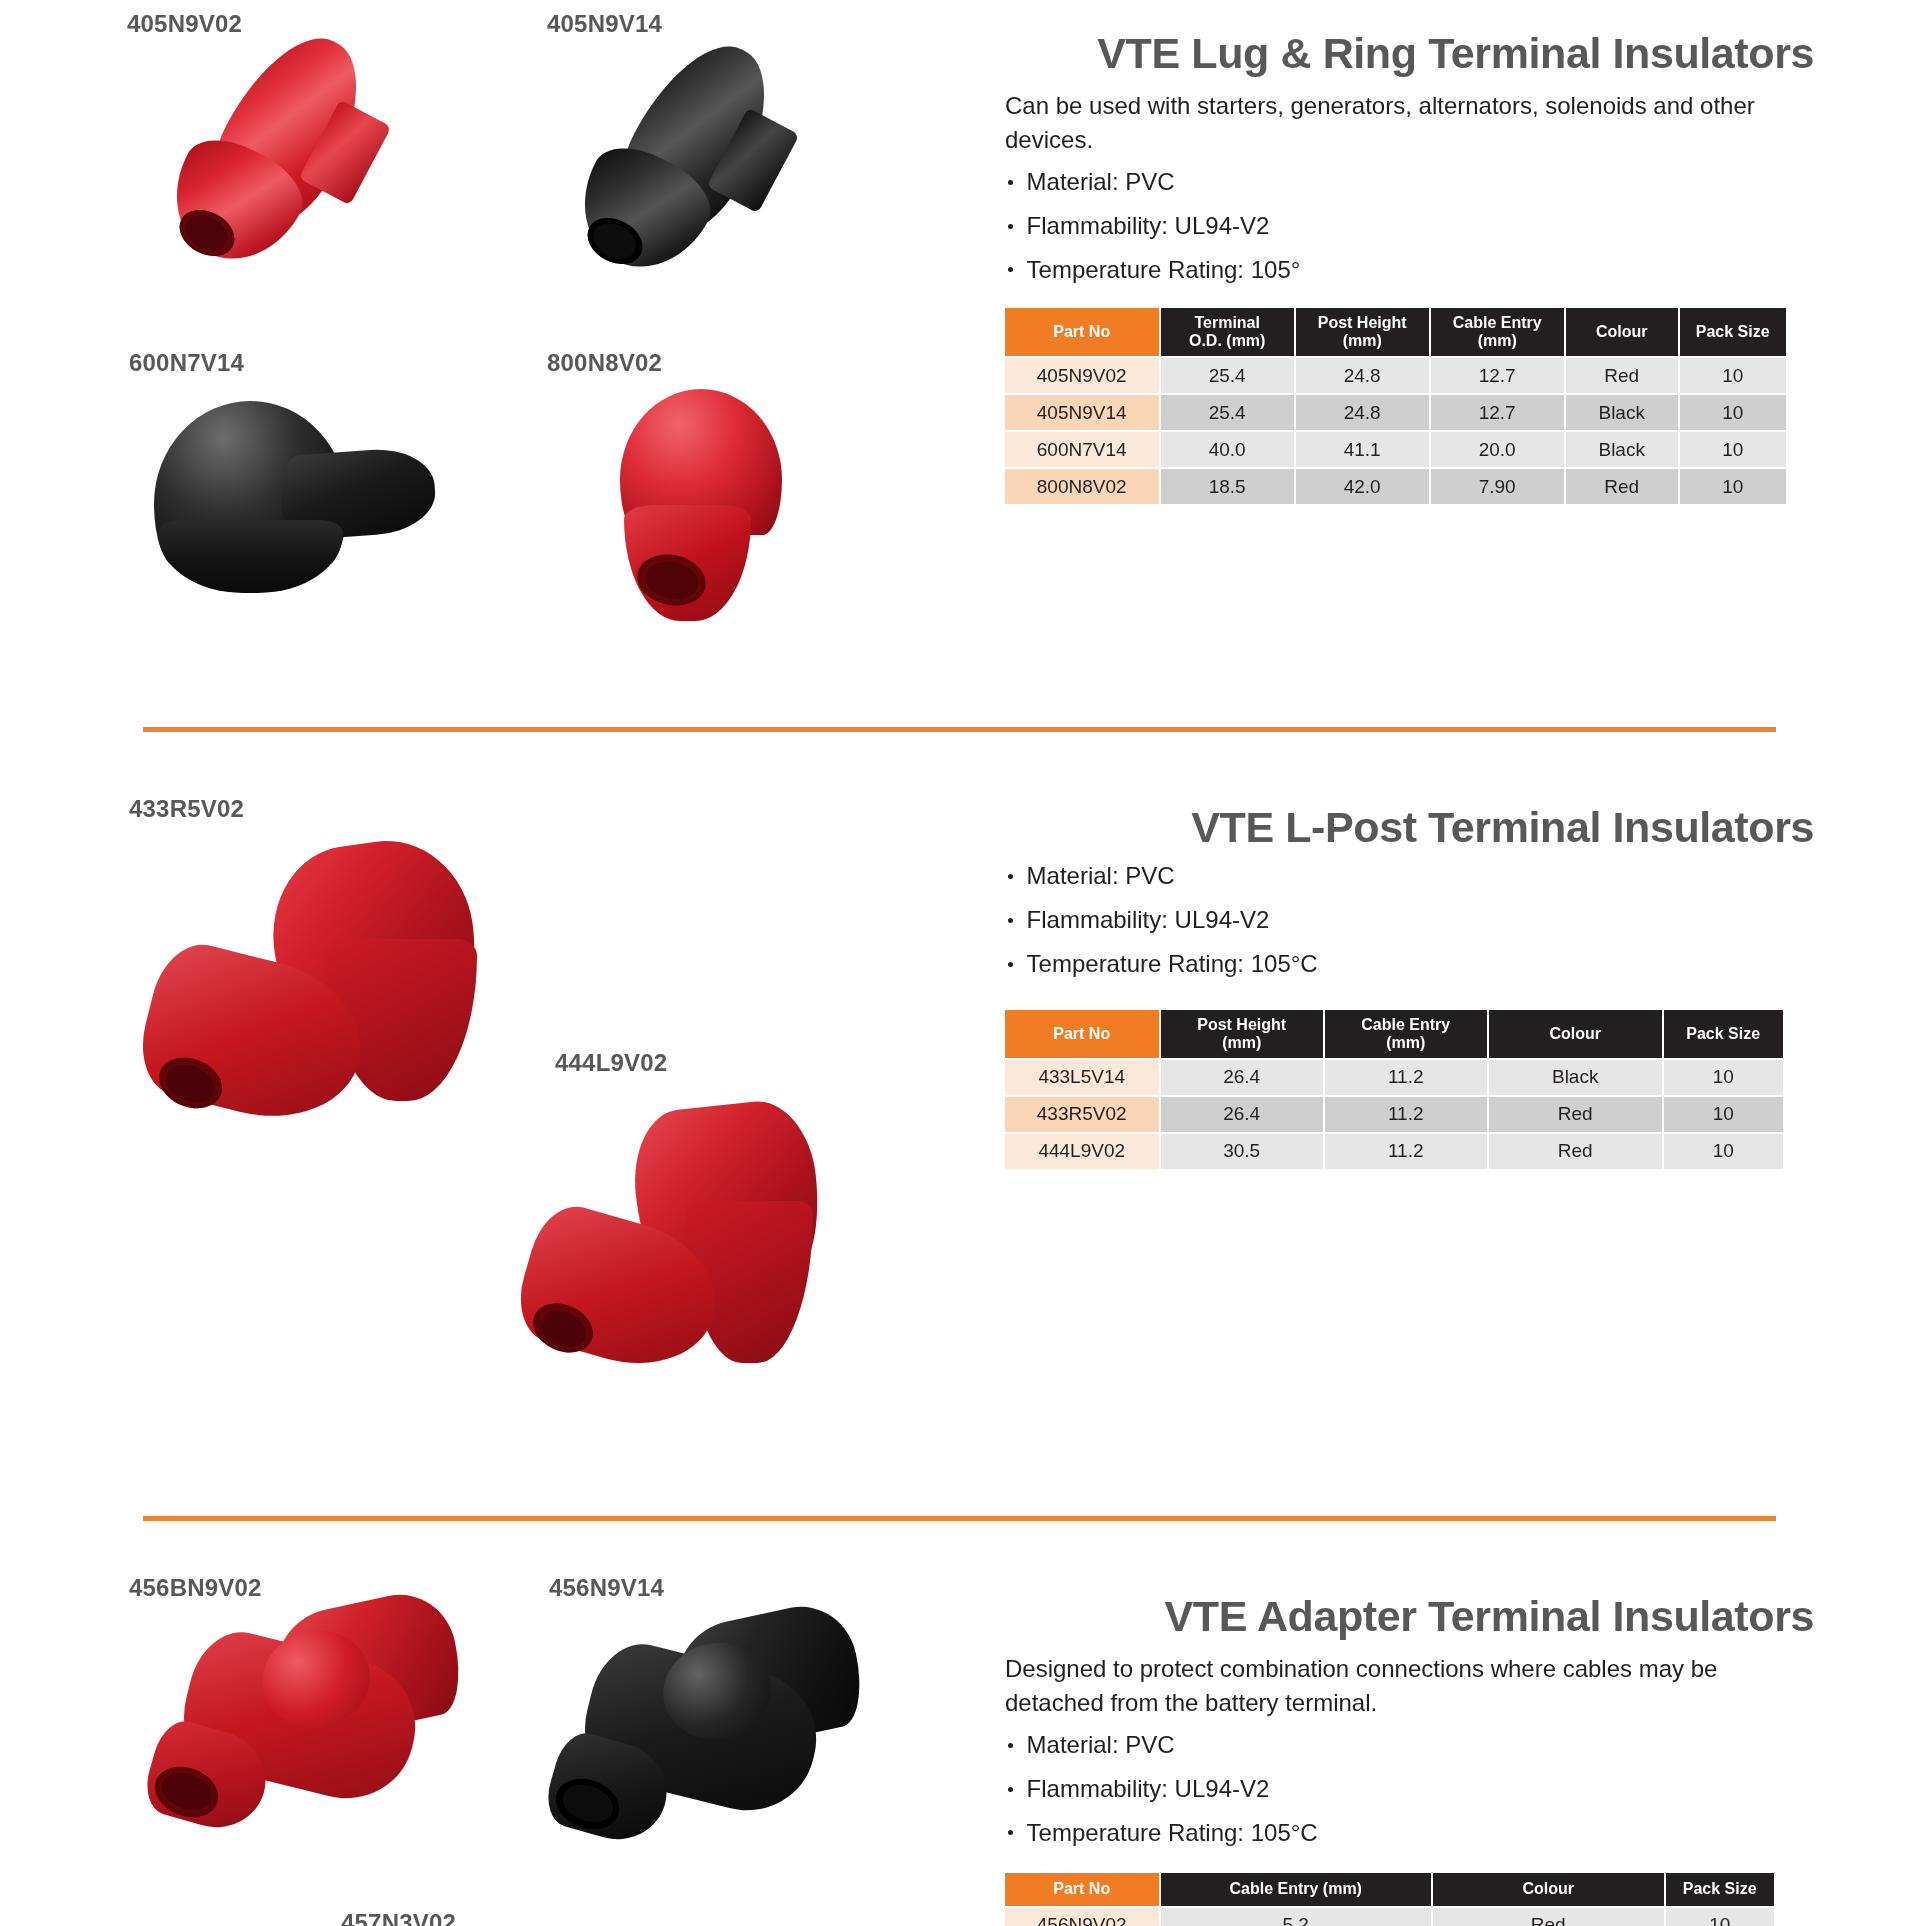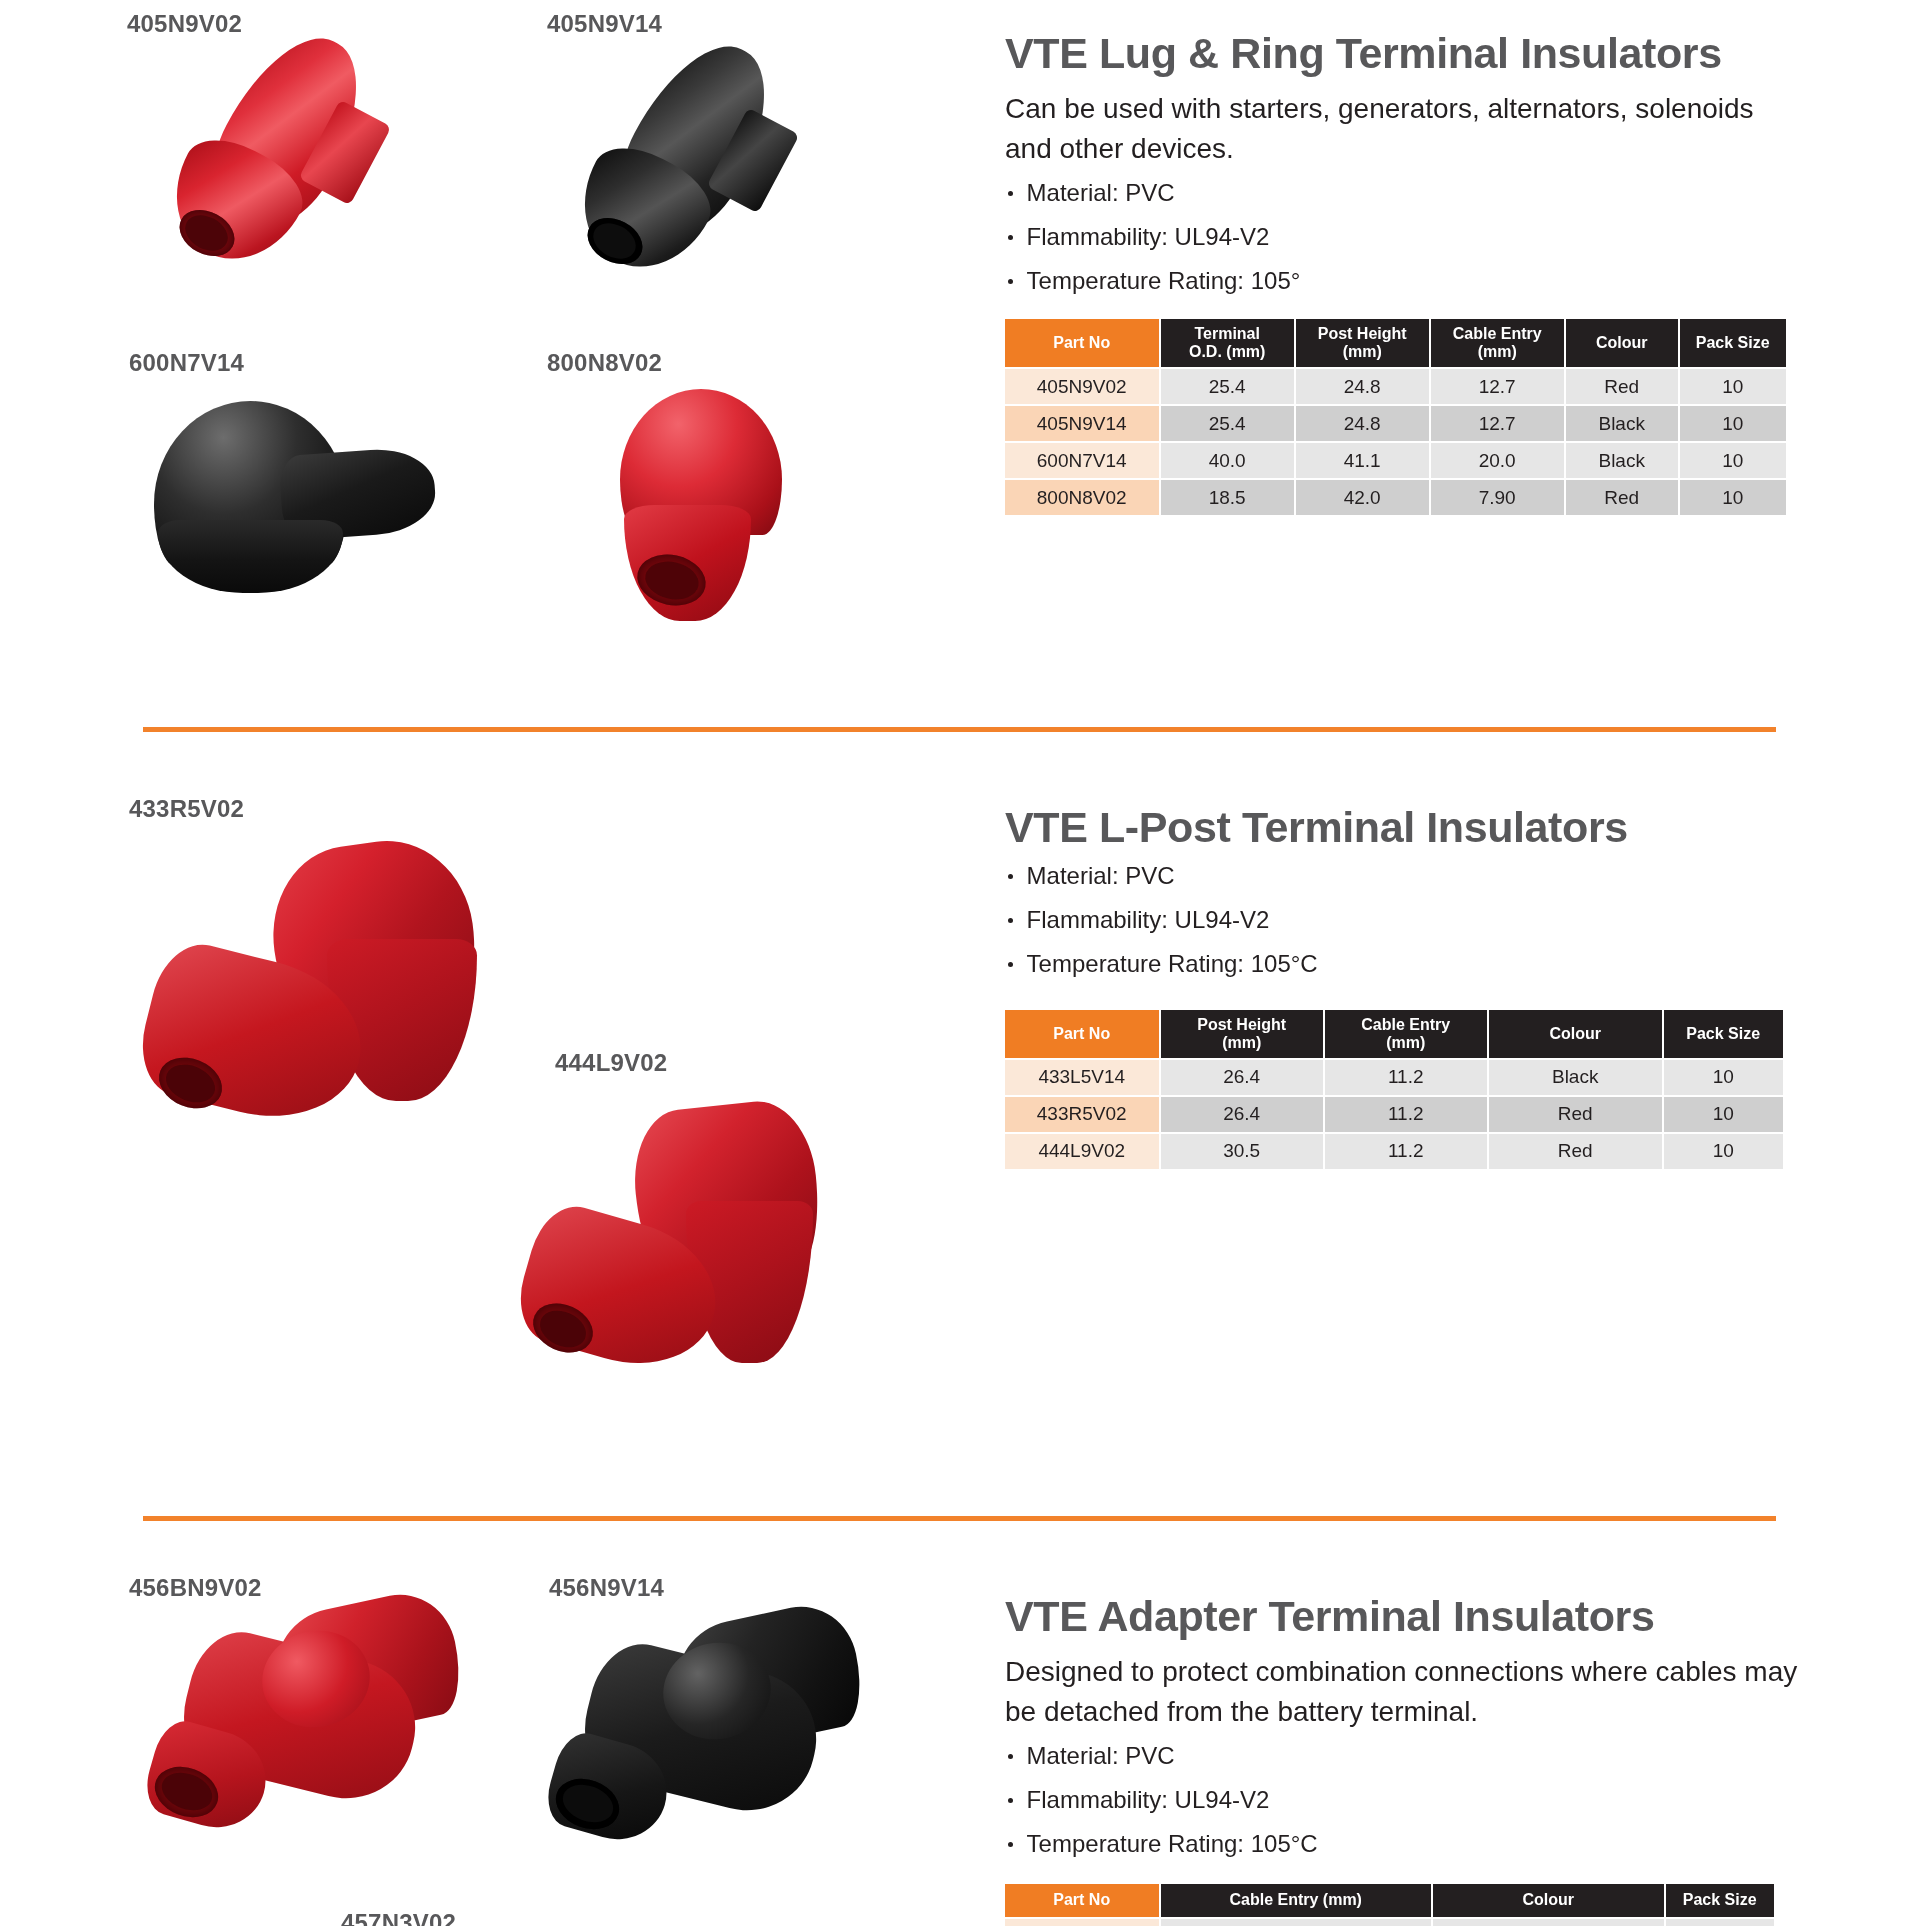--- a/index.html
+++ b/index.html
@@ -73,23 +73,24 @@
   }
   .sec-title {
     font-family: "Liberation Sans", sans-serif;
     font-weight: bold;
     font-size: 43px;
     line-height: 1.05;
     color: #58585a;
     letter-spacing: -0.4px;
     margin: 0 0 13px 0;
     white-space: nowrap;
+    text-align: right;
   }
   .sec-desc {
-    font-size: 28px;
+    font-size: 24px;
     line-height: 1.42;
     color: #231f20;
     margin: 0 0 11.6px 0;
     max-width: 801px;
   }
   .bullets {
     list-style: none;
     margin: 0;
     padding: 0;
   }

